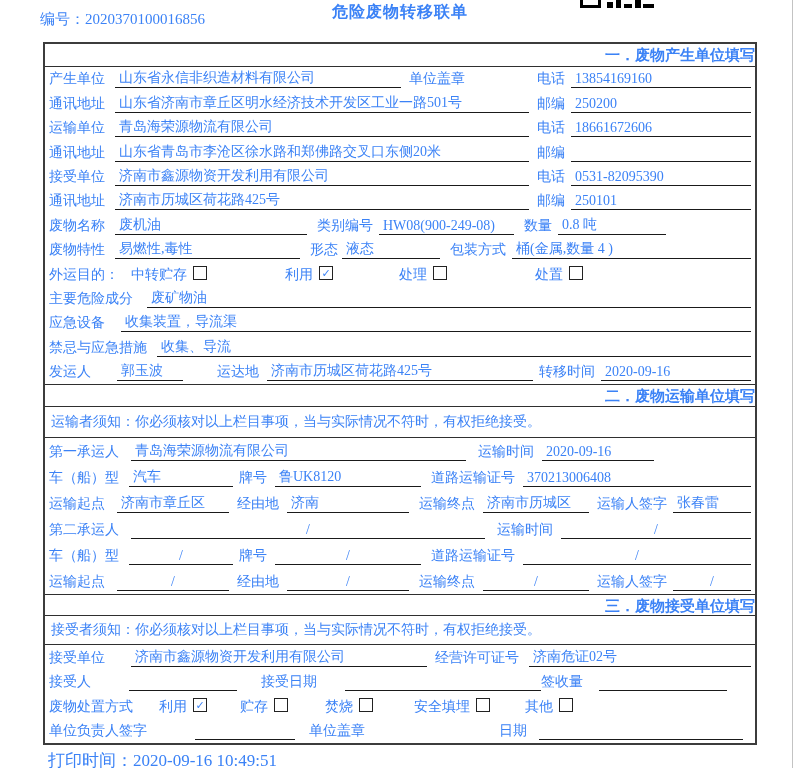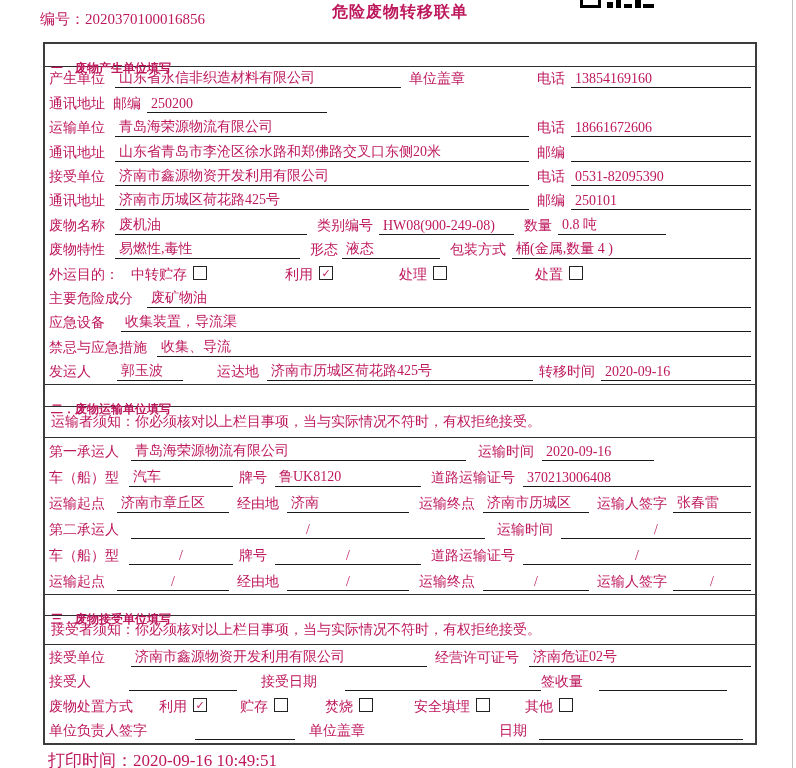--- a/index.html
+++ b/index.html
@@ -1,28 +1,28 @@
 <!DOCTYPE html>
 <html><head>
 <meta charset="utf-8">
 <style>
   html,body{margin:0;padding:0;background:#ffffff;}
   .page{position:relative;width:796px;height:768px;background:#fff;overflow:hidden;
-        font-family:"Liberation Serif","DejaVu Serif",serif;color:#be185d;font-size:14px;}
+        font-family:"Liberation Serif","DejaVu Serif",serif;color:#3b82f6;font-size:14px;}
   .edge-line{position:absolute;top:0;right:3px;width:1px;height:768px;background:#c3c3c3;}
   .hdr-no{position:absolute;left:40px;top:10px;font-size:15px;white-space:nowrap;}
   .hdr-title{position:absolute;left:332px;top:2px;font-size:16px;font-weight:700;letter-spacing:1px;
              font-family:"Liberation Sans","DejaVu Sans",sans-serif;white-space:nowrap;}
   .qr{position:absolute;left:580px;top:0;width:74px;height:8px;}
   .form-table{position:absolute;left:43px;top:42px;width:714px;height:703px;
               border:2px solid #3c3c3c;box-sizing:border-box;background:#fff;}
   .sec{box-sizing:border-box;}
   .sec-b{border-top:1px solid #2f2f2f;}
-  .sec-title{font-family:"Liberation Sans","DejaVu Sans",sans-serif;font-weight:700;font-size:12px;
-             padding:16px 0 0 6px;border-bottom:1px solid #2f2f2f;box-sizing:border-box;height:23px;}
+  .sec-title{font-family:"Liberation Sans","DejaVu Sans",sans-serif;font-weight:700;font-size:15px;
+             padding:2px 0 0 6px;border-bottom:1px solid #2f2f2f;box-sizing:border-box;height:23px;text-align:right;}
   .sec2 .sec-title{height:22px;}
   .sec3 .sec-title{height:21px;}
   .notice{display:flex;align-items:center;padding:0 6px;border-bottom:1px solid #2f2f2f;
           box-sizing:border-box;height:31px;}
   .sec3 .notice{height:29px;}
   .row{display:flex;align-items:flex-end;height:24.4px;padding:0 4px 3px 4px;box-sizing:border-box;}
   .sec2 .row{height:26px;}
   .sec3 .row{height:24.5px;}
   .lbl{white-space:nowrap;flex-shrink:0;}
   .val{border-bottom:1px solid #1a1a1a;padding:0 4px;white-space:nowrap;flex-shrink:0;
@@ -69,20 +69,21 @@
         <span class="lbl">产生单位</span>
         <span class="val" style="width:286px;margin-left:10px">山东省永信非织造材料有限公司</span>
         <span class="lbl" style="margin-left:8px">单位盖章</span>
         <span class="sp"></span>
         <span class="lbl">电话</span>
         <span class="val" style="width:180px;margin-left:6px">13854169160</span>
       </div>
 
       <div class="row">
         <span class="lbl">通讯地址</span>
+        <span class="val fill" style="margin-left:10px">山东省济南市章丘区明水经济技术开发区工业一路501号</span>
         <span class="lbl" style="margin-left:8px">邮编</span>
         <span class="val" style="width:180px;margin-left:6px">250200</span>
       </div>
 
       <div class="row">
         <span class="lbl">运输单位</span>
         <span class="val fill" style="margin-left:10px">青岛海荣源物流有限公司</span>
         <span class="lbl" style="margin-left:8px">电话</span>
         <span class="val" style="width:180px;margin-left:6px">18661672606</span>
       </div>

